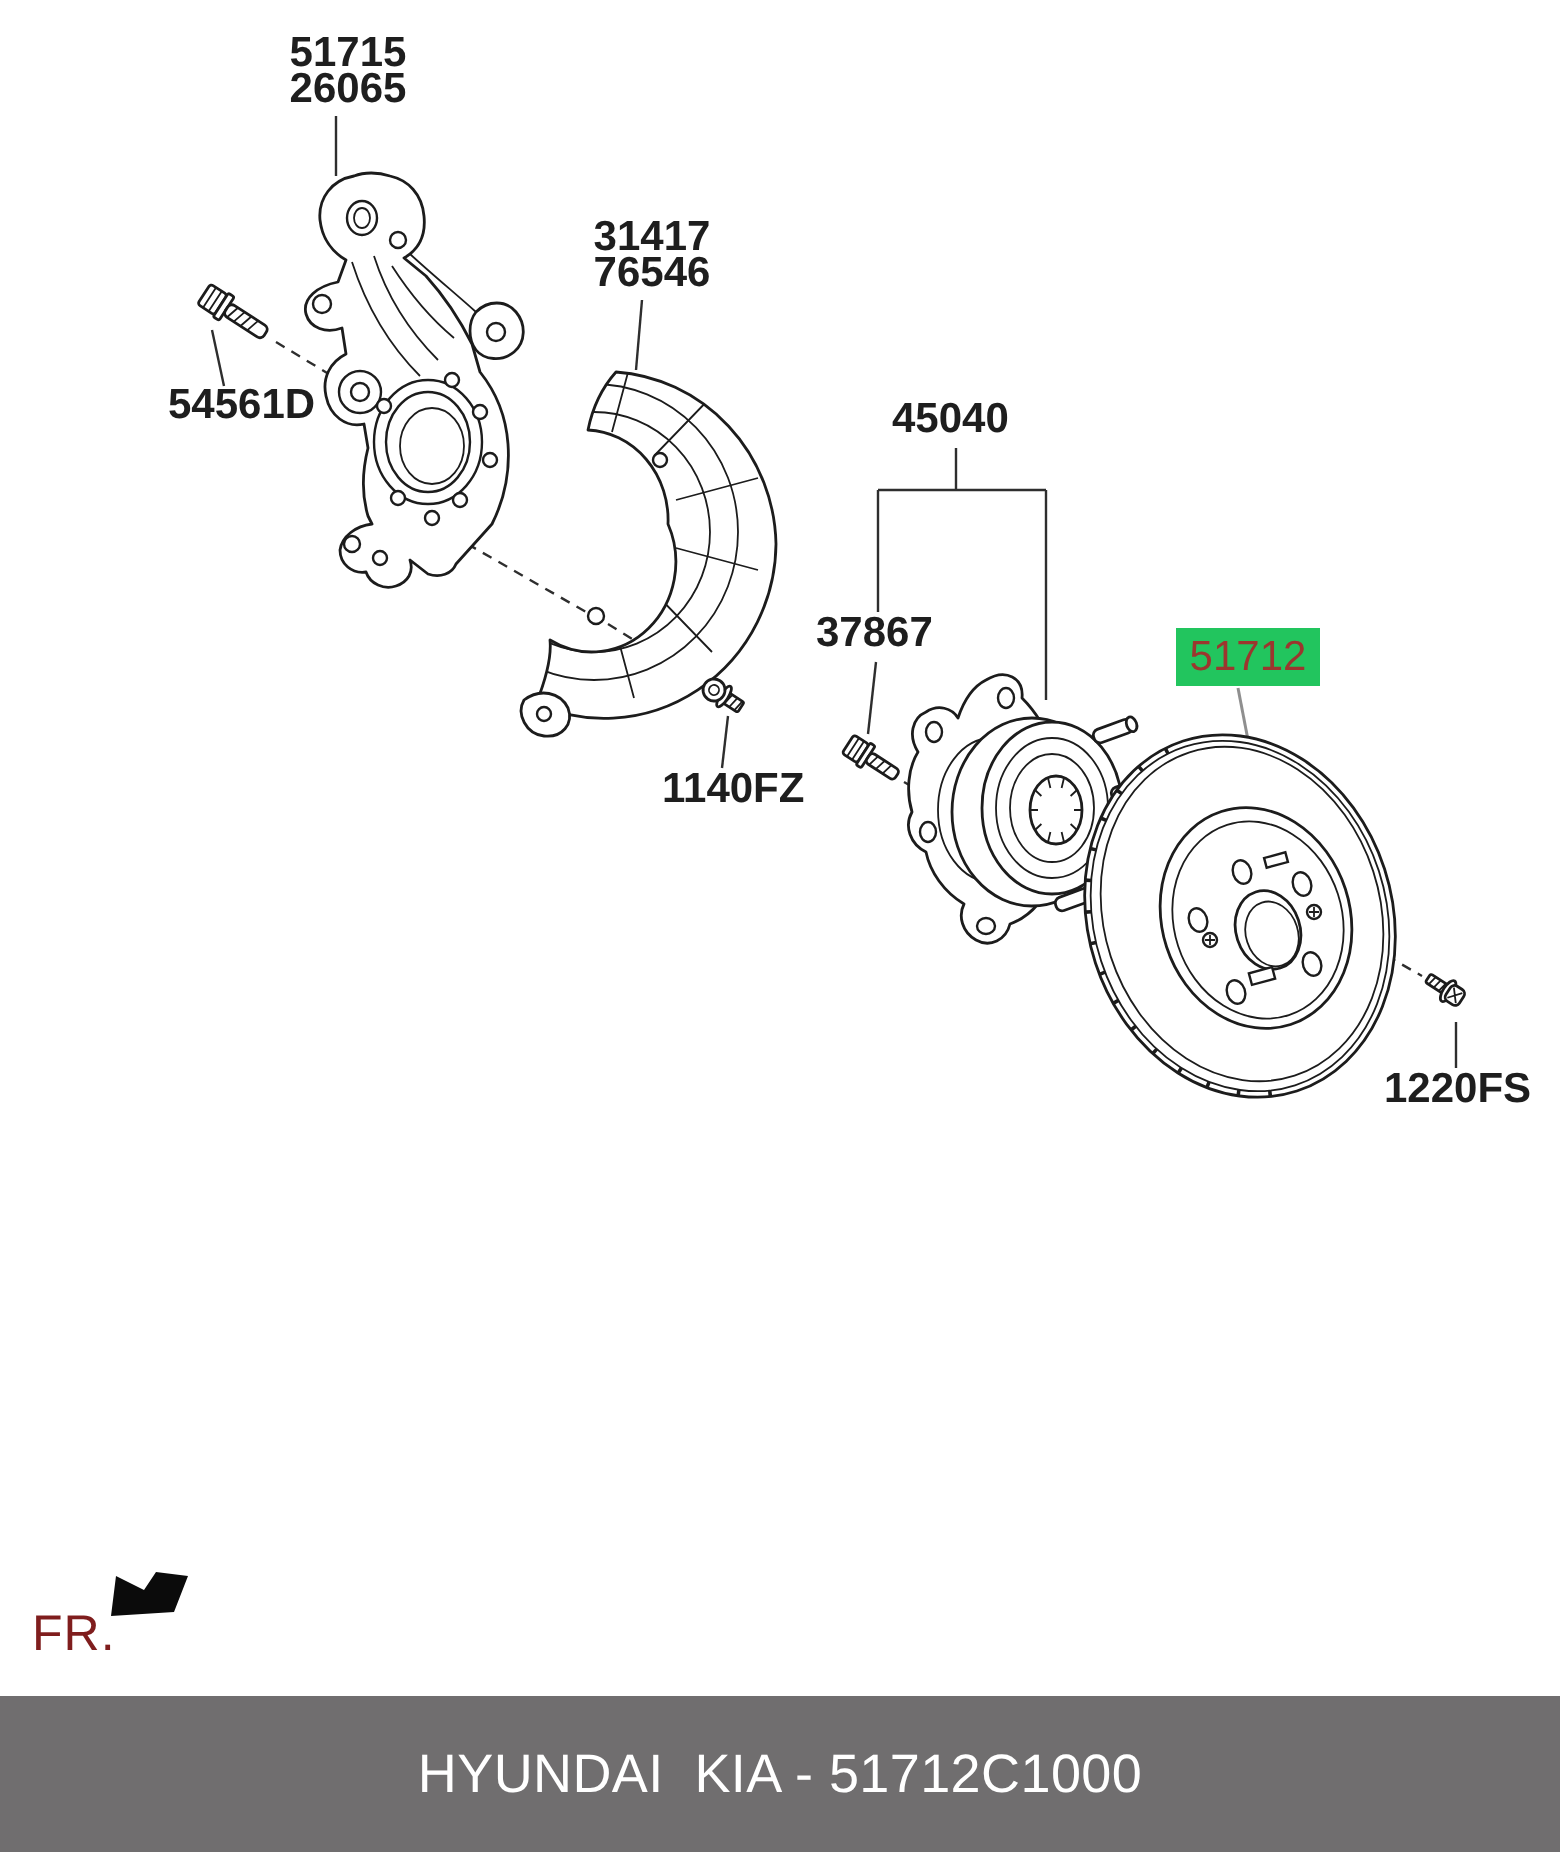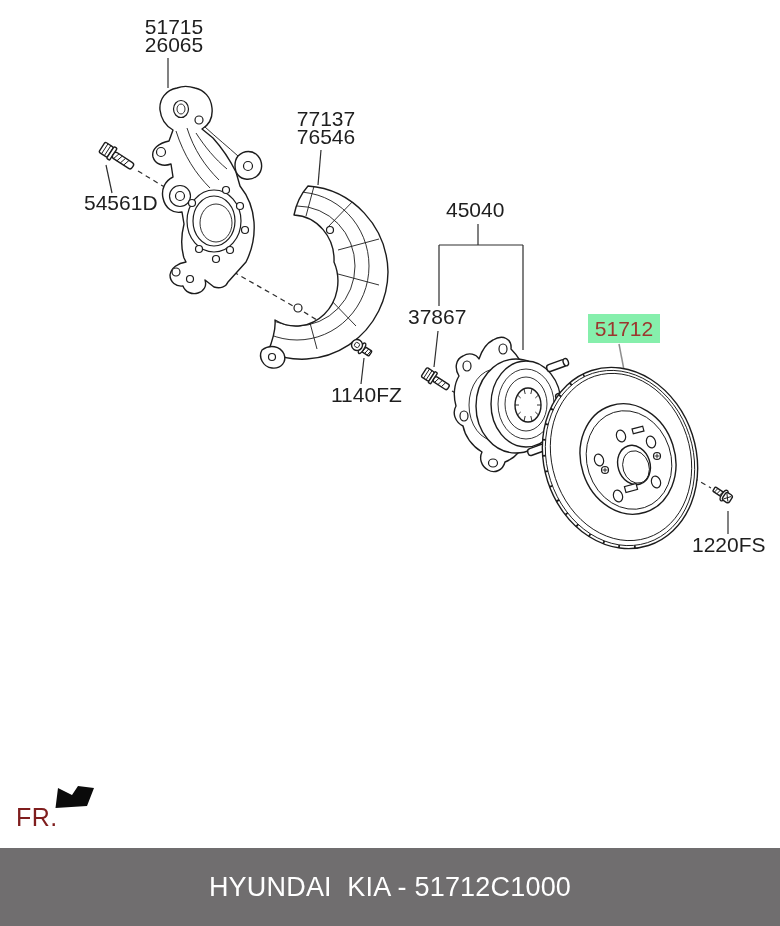--- a/index.html
+++ b/index.html
@@ -11,21 +11,21 @@
   
   .pw{fill:#ffffff;stroke:#1c1c1c;stroke-width:1.4;stroke-linejoin:round;stroke-linecap:round;}
   .thin{fill:none;stroke:#1c1c1c;stroke-width:0.9;}
   .hole{fill:#ffffff;stroke:#1c1c1c;stroke-width:1.2;}
   .dash{fill:none;stroke:#2e2e2e;stroke-width:1.2;stroke-dasharray:5 4;}
   .leader{fill:none;stroke:#2e2e2e;stroke-width:1.2;}
   .leader-grey{fill:none;stroke:#8f8f8f;stroke-width:1.5;}
   
   .part-label{
     position:absolute;font-size:21px;line-height:18px;color:#1e1e1e;
-    text-align:center;white-space:nowrap;
+    text-align:center;white-space:nowrap;font-weight:bold;
   }
   .part-label.left{text-align:right;}
   .red-label{
     position:absolute;left:588px;top:314px;width:72px;height:29px;
     font-size:21px;line-height:29px;text-align:center;
   }
   .fr-text{position:absolute;left:16px;top:803px;font-size:25px;color:#7f1d1d;letter-spacing:0.5px;}
   .fr-arrow{position:absolute;left:52px;top:782px;}
   .footer{
     position:absolute;left:0;top:848px;width:780px;height:78px;
@@ -224,31 +224,31 @@
   </svg>
 
   <div class="part-label" style="left:144px;top:18px;width:60px;">
     <div>51715</div>
     <div>26065</div>
   </div>
 
   <div class="part-label left" style="left:84px;top:194px;">54561D</div>
 
   <div class="part-label" style="left:296px;top:110px;width:60px;">
-    <div>77137</div>
+    <div>31417</div>
     <div>76546</div>
   </div>
 
   <div class="part-label" style="left:446px;top:201px;width:58px;">45040</div>
 
   <div class="part-label" style="left:408px;top:308px;width:58px;">37867</div>
 
   <div class="part-label left" style="left:331px;top:386px;">1140FZ</div>
 
-  <div class="red-label" style="background: #86efac; color: rgb(156, 54, 46);">51712</div>
+  <div class="red-label" style="background: #22c55e; color: rgb(156, 54, 46);">51712</div>
 
   <div class="part-label left" style="left:692px;top:536px;">1220FS</div>
 
   <svg class="fr-arrow" width="46" height="30" viewBox="0 0 46 30">
     <polygon points="3.5,26 6,6 20,13 26,4 42,6 35,24" fill="#0b0b0b"></polygon>
   </svg>
   <div class="fr-text">FR.</div>
 
   <div class="footer" style="background: rgb(112, 110, 111); color: rgb(255, 255, 255);">
     <span>HYUNDAI  KIA - 51712C1000</span>

